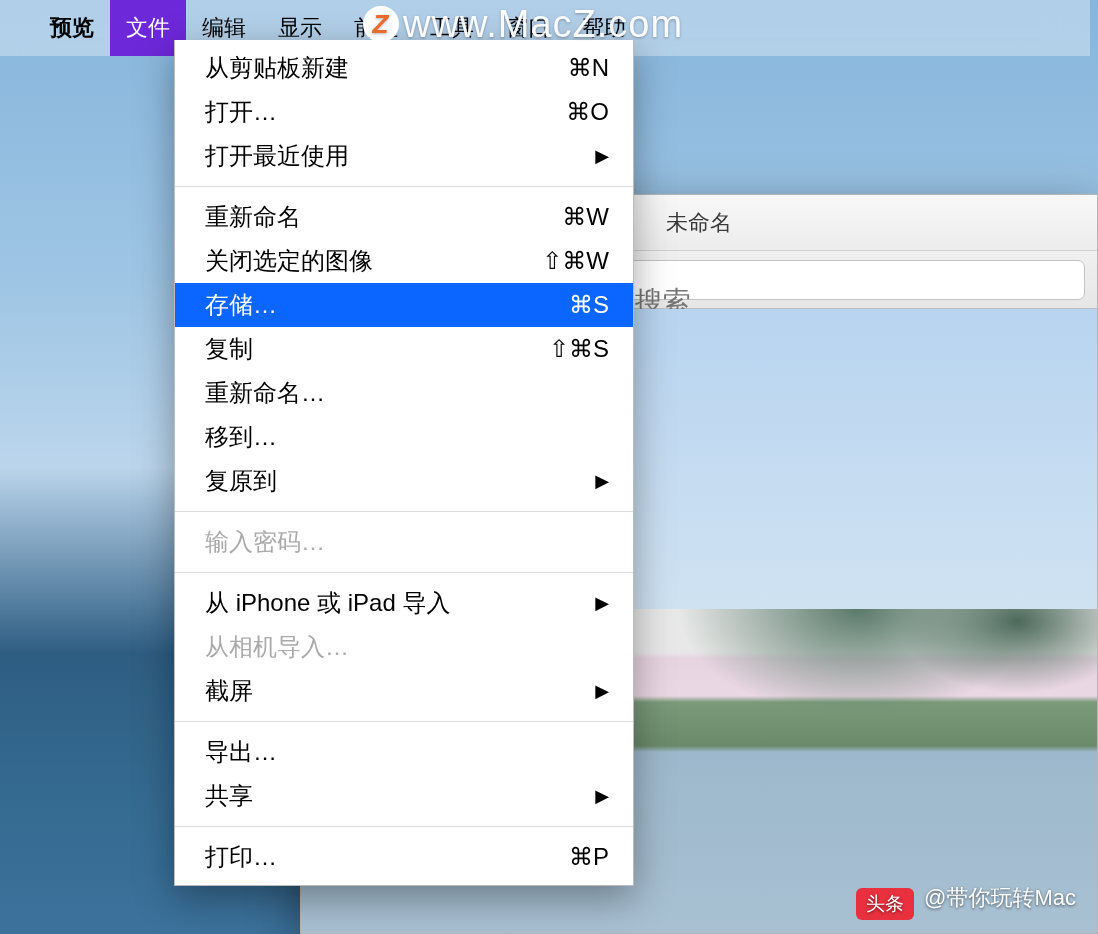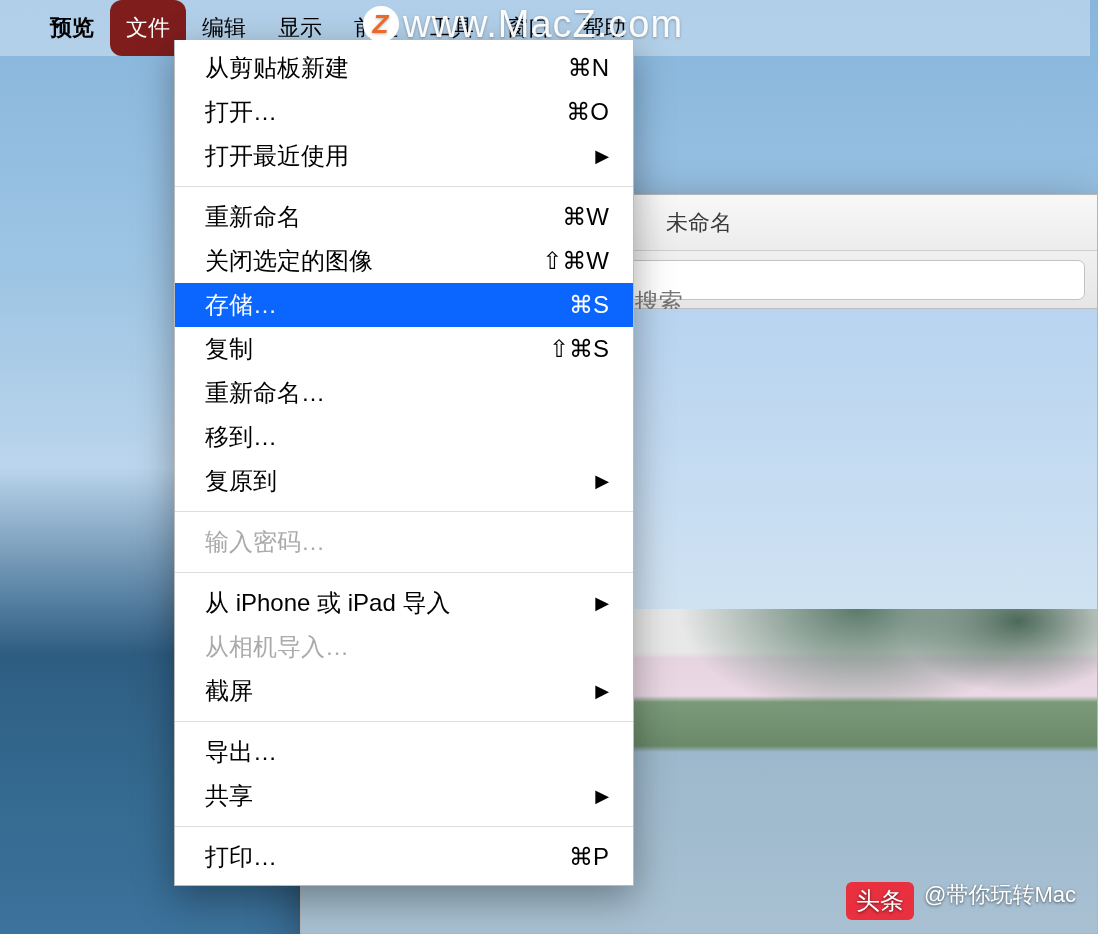--- a/index.html
+++ b/index.html
@@ -40,23 +40,22 @@
       margin-right: 20px;
     }
     .menubar .menuitem {
       padding: 0 16px;
       height: 100%;
       display: flex;
       align-items: center;
       cursor: default;
     }
     .menubar .menuitem.active {
-      background: #7f1d1d;
+      background: #6d28d9;
       color: #fff;
-      border-radius: 12px;
     }
     .menubar .app-name { font-weight: 600; }
     
     .watermark {
       position: absolute;
       top: 0; left: 363px;
       font-size: 38px;
       color: rgba(255,255,255,0.95);
       font-weight: 400;
       z-index: 20;
@@ -183,21 +182,21 @@
       display: flex;
       align-items: center;
       padding: 0 14px;
       gap: 10px;
       color: #999;
       font-size: 22px;
     }
     .searchbox input {
       border: none;
       outline: none;
-      font-size: 24px;
+      font-size: 28px;
       flex: 1;
       color: #333;
       background: transparent;
       margin-top: 44px;
     }
     .preview-content {
       position: absolute;
       top: 114px; left: 0; right: 0; bottom: 0;
       background: #e8e8e8;
       display: flex;
@@ -224,21 +223,21 @@
       gap: 10px;
       color: #fff;
       font-size: 22px;
       text-shadow: 0 1px 3px rgba(0,0,0,0.6);
     }
     .bottom-credit .badge {
       background: rgba(235,40,55,0.95);
       color: #fff;
       padding: 3px 10px;
       border-radius: 6px;
-      font-size: 24px;
+      font-size: 19px;
       display: inline-flex;
       align-items: center;
       gap: 6px;
       margin-top: 12px;
     }
     svg { display: block; }
   </style>
 </head>
 <body>
 

